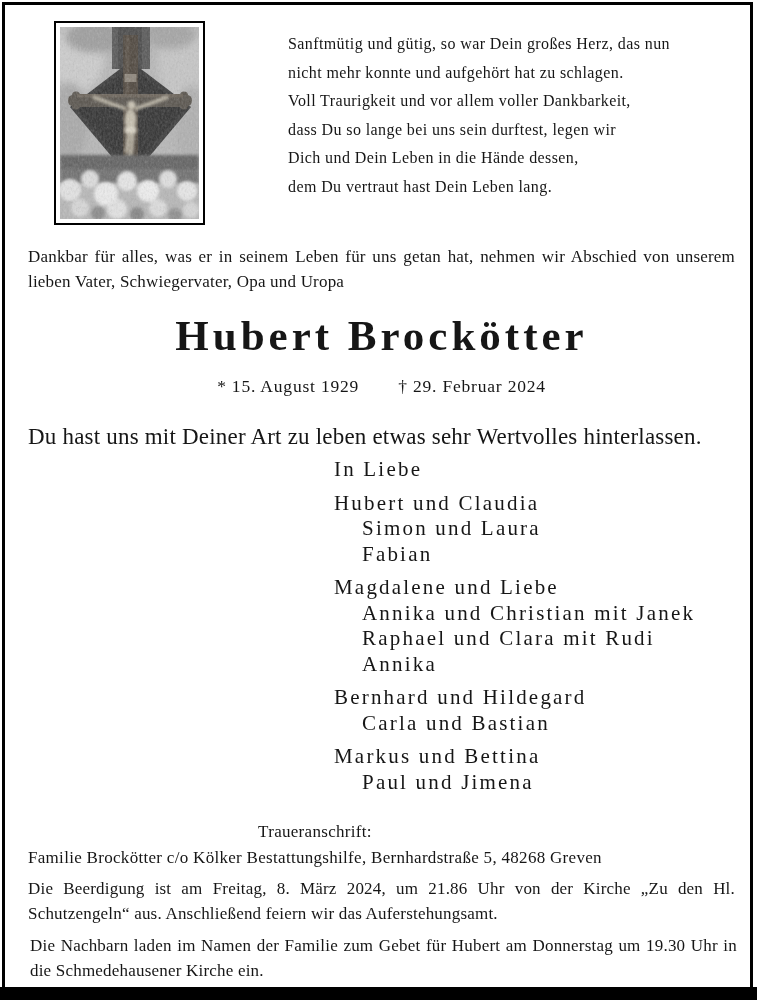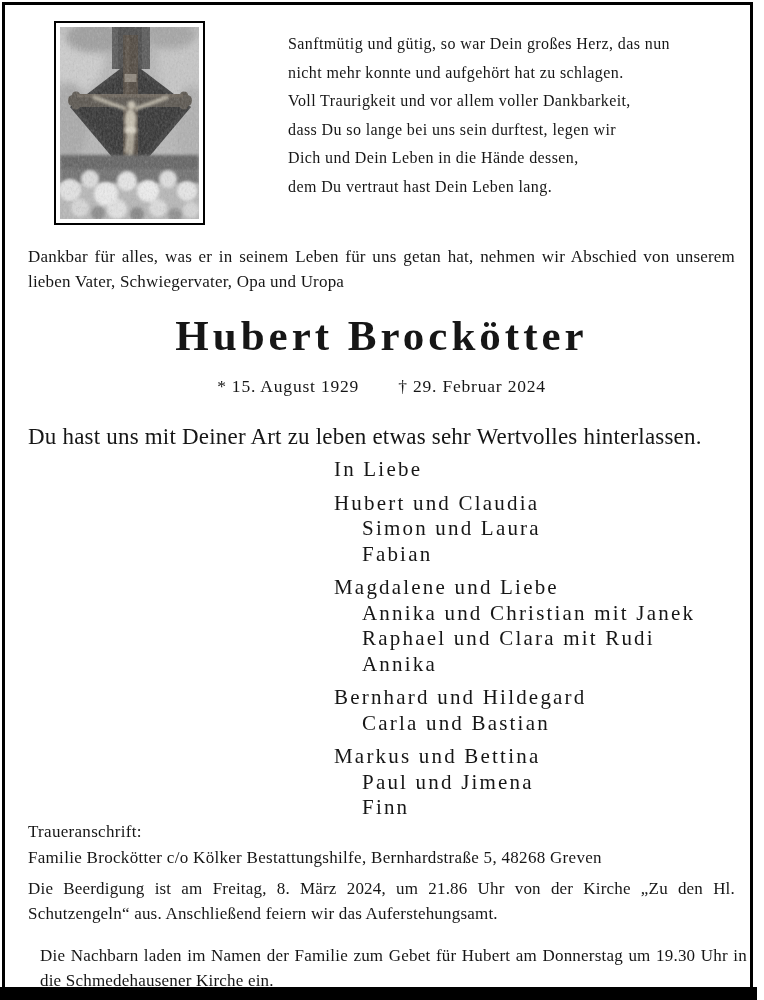--- a/index.html
+++ b/index.html
@@ -45,21 +45,21 @@
     font-size:23px;letter-spacing:0.2px;white-space:nowrap;
   }
   .family{
     position:absolute;left:294px;top:457px;
     font-size:21px;line-height:25.5px;letter-spacing:2.2px;white-space:nowrap;margin-left:40px;
   }
   .fam-group{margin-top:8px;}
   .fam-member{margin-left:28px;}
   .trauer{
     position:absolute;left:28px;top:819px;
-    font-size:17px;line-height:25.5px;letter-spacing:0.3px;white-space:nowrap;
+    font-size:17px;line-height:25.5px;letter-spacing:0.3px;white-space:nowrap;text-align:center;
   }
   .funeral{
     position:absolute;left:28px;top:876px;width:707px;
     font-size:17px;line-height:25.3px;text-align:justify;
   }
   .neighbors{
     position:absolute;left:28px;top:931px;width:707px;
     font-size:17px;line-height:25.3px;text-align:justify;
   }
 </style>
@@ -189,24 +189,23 @@
   </div>
 
   <div class="fam-group">
     <div>Bernhard und Hildegard</div>
     <div class="fam-member">Carla und Bastian</div>
   </div>
 
   <div class="fam-group">
     <div>Markus und Bettina</div>
     <div class="fam-member">Paul und Jimena</div>
-    <div class="fam-member">Finn</div>
   </div>
 </div>
 
 <div class="trauer">
   <div>Traueranschrift:</div>
   <div>Familie Brockötter c/o Kölker Bestattungshilfe, Bernhardstraße 5, 48268 Greven</div>
 </div>
 
 <p class="funeral para" style="margin:0">Die Beerdigung ist am Freitag, 8. März 2024, um 21.86 Uhr von der Kirche „Zu den Hl. Schutzengeln“ aus. Anschließend feiern wir das Auferstehungsamt.</p>
 
-<p class="neighbors para" style="margin:12px">Die Nachbarn laden im Namen der Familie zum Gebet für Hubert am Donnerstag um 19.30 Uhr in die Schmedehausener Kirche ein.</p>
+<p class="neighbors para" style="margin:2px">Die Nachbarn laden im Namen der Familie zum Gebet für Hubert am Donnerstag um 19.30 Uhr in die Schmedehausener Kirche ein.</p>
 
 </body></html>

